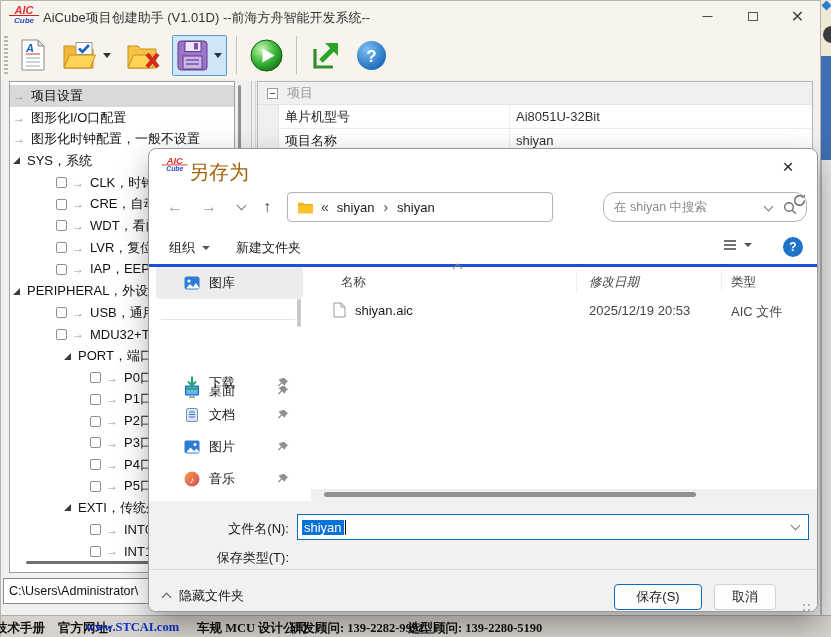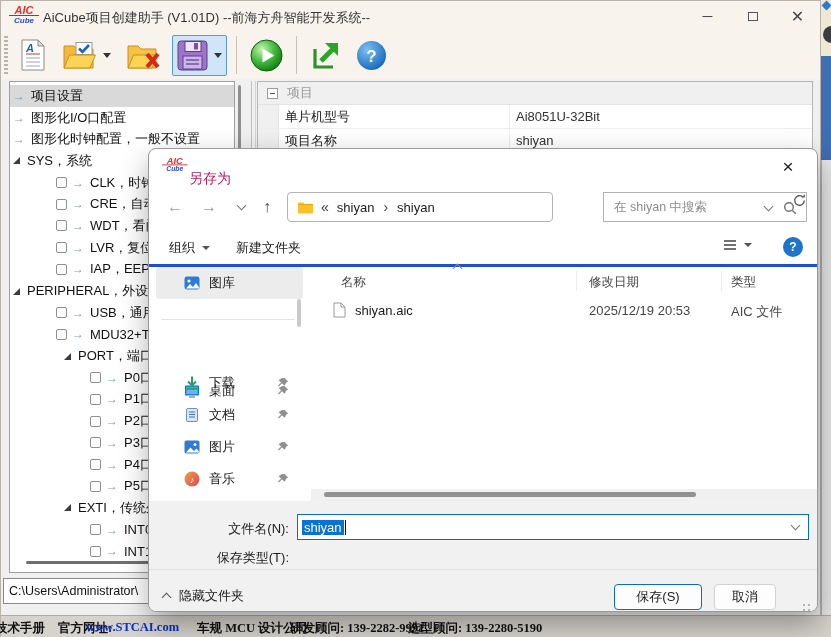--- a/index.html
+++ b/index.html
@@ -62,34 +62,34 @@
 .edge-beige{height:56px;background:#efe8d3;position:relative}
 .edge-x{position:absolute;top:2px;left:2px;width:7px;height:7px;background:#2b7bd4;transform:rotate(45deg)}
 .edge-dot{position:absolute;top:26px;right:-9px;width:17px;height:17px;border-radius:50%;background:#3c3c40}
 .edge-blue{height:104px;background:#3e6fb2}
 .edge-gray{height:477px;background:#e9e9e9;border-left:1px solid #b2b2b2}
 
 
 .dialog{position:absolute;left:148px;top:148px;width:670px;height:464px;background:#fff;border:1px solid #999;border-radius:8px;box-shadow:2px 12px 30px rgba(0,0,0,.35);overflow:hidden;font-size:13px;z-index:5}
 .dlg-title{position:absolute;top:0;left:0;right:0;height:36px}
 .dlg-logo{position:absolute;left:13px;top:7px;transform:scale(.85);transform-origin:left top}
-.dlg-title-text{position:absolute;left:40px;top:21px;font-size:14px;color:#be185d}
+.dlg-title-text{position:absolute;left:40px;top:10px;font-size:20px;color:#a16207}
 .dlg-close{position:absolute;right:10px;top:4px;width:38px;height:28px;display:flex;align-items:center;justify-content:center;font-size:19px;color:#222}
 .dlg-nav{position:absolute;top:36px;left:0;right:0;height:44px}
 .navbtn{position:absolute;top:10px;width:24px;height:24px;display:flex;align-items:center;justify-content:center;font-size:16px;color:#9a9a9a}
 .nav-up{color:#444}
 .chv{display:inline-block;width:7px;height:7px;border-right:1.5px solid #777;border-bottom:1.5px solid #777;transform:rotate(45deg);margin-top:-3px}
 .addr{position:absolute;left:138px;top:7px;width:266px;height:30px;border:1px solid #b3b3b3;border-radius:4px;display:flex;align-items:center}
 .addr .ficon{margin:0 7px 0 9px;display:flex}
 .csep{margin:0 9px;color:#444;font-size:14px}
 .cprefix{margin-right:8px;color:#333;font-size:14px}
 .crumb{color:#1a1a1a}
 .addr-chv{position:absolute;right:45px;top:13px}
 .addr-refresh{position:absolute;right:10px;top:8px}
-.search{position:absolute;left:454px;top:7px;width:204px;height:30px;border:1px solid #b3b3b3;border-radius:0;display:flex;align-items:center;color:#8c8c8c}
+.search{position:absolute;left:454px;top:7px;width:204px;height:30px;border:1px solid #b3b3b3;border-radius:12px;display:flex;align-items:center;color:#8c8c8c}
 .search .ph{margin-left:10px;font-size:12.5px}
 .search .mag{position:absolute;right:9px;top:8px}
 .dlg-toolbar{position:absolute;top:80px;left:0;right:0;height:38px;border-bottom:3px solid #1d4ed8}
 .organize{position:absolute;left:20px;top:10px;display:flex;align-items:center;gap:7px;color:#1a1a1a}
 .vtri{width:0;height:0;border-left:4px solid transparent;border-right:4px solid transparent;border-top:4px solid #555}
 .newfolder{position:absolute;left:87px;top:10px;color:#1a1a1a}
 .viewbtn{position:absolute;left:574px;top:10px;display:flex;gap:7px;align-items:center}
 .dlg-help{position:absolute;left:634px;top:8px;width:20px;height:20px;border-radius:50%;background:#1d74c9;color:#fff;font-weight:bold;display:flex;align-items:center;justify-content:center;font-size:12px}
 
 .dlg-sidebar{position:absolute;left:0;top:118px;width:162px;height:239px;overflow:hidden}
@@ -551,21 +551,21 @@
             <svg width="16" height="14">
               <rect x="0.5" y="1" width="15" height="13" rx="2.5" fill="#8a63d2"></rect>
             </svg>
           </span>
         </div>
       </div>
 
     <div class="dlg-files">
       <div>
           <span class="fcol" style="left: 30px;">名称</span>
-          <span class="fcol" style="left: 278px;">修改日期</span>
+          <span class="fcol" style="left: 278px; font-style: italic;">修改日期</span>
           <span class="fcol" style="left: 420px; text-align: center;">类型</span>
         </div>
       <i class="sortcaret"></i>
       <i class="colsep" style="left:265px"></i>
       <i class="colsep" style="left:410px"></i>
       <div>
           <div class="frow">
             <span class="fico">
               <svg width="13" height="16">
                 <path d="M1 1h7l4 4v10H1z" fill="#fff" stroke="#9a9a9a"></path>

